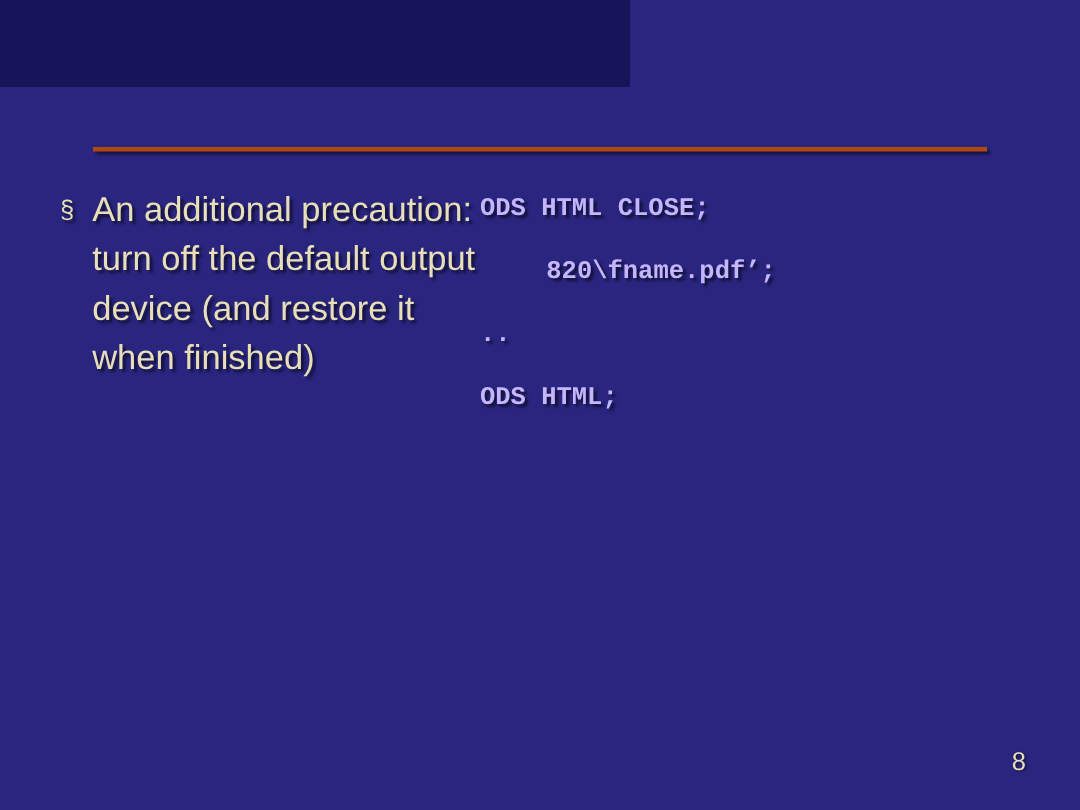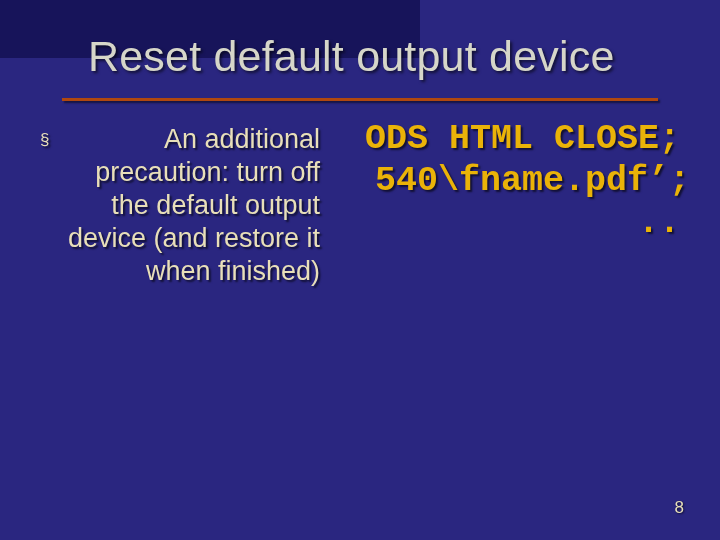--- a/index.html
+++ b/index.html
@@ -64,37 +64,35 @@
     align-items: flex-start;
   }
   .bullet-mark {
     font-size: 17px;
     line-height: 34px;
     margin-right: 12px;
     color: #e8dfb9;
     text-shadow: 2px 2px 2px rgba(0,0,0,0.6);
   }
   .bullet-text {
-    font-size: 27px;
+    font-size: 23px;
     line-height: 33px;
     color: #e8dfb9;
     text-shadow: 2px 2px 2px rgba(0,0,0,0.6);
     font-family: Tahoma, Verdana, sans-serif;
-    text-align: right;
   }
   .code-line {
     font-family: "Courier New", monospace;
     font-weight: bold;
-    font-size: 35px;
+    font-size: 17px;
     line-height: 33px;
-    color: #eab308;
+    color: #c4b5fd;
     text-shadow: 2px 2px 2px rgba(0,0,0,0.6);
     white-space: pre;
     margin-bottom: 9px;
-    text-align: right;
   }
   .code-line.indent {
     padding-left: 34px;
   }
   .page-num {
     position: absolute;
     right: 36px;
     bottom: 22px;
     color: #e8dfb9;
     font-size: 17px;
@@ -102,32 +100,32 @@
     text-shadow: 1px 1px 2px rgba(0,0,0,0.6);
   }
 </style>
 </head>
 <body>
 
 <div class="slide">
 
   <div class="title-band"></div>
 
-  <div class="title">Reset default output device</div>
   <div class="title-underline"></div>
 
   <div class="body">
     <div class="left-col">
       <div class="bullet-row">
         <div class="bullet-mark">§</div>
         <div class="bullet-text">An additional precaution: turn off the default output device (and restore it when finished)</div>
       </div>
     </div>
     <div class="right-col">
       <div class="code-line">ODS HTML CLOSE;</div>
-      <div class="code-line indent"> 540\fname.pdf’;</div>
+      <div class="code-line indent"> 820\fname.pdf’;</div>
       <div class="code-line">..</div>
+      <div class="code-line">ODS HTML;</div>
     </div>
   </div>
 
   <div class="page-num">8</div>
 
 </div>
 
 </body></html>

